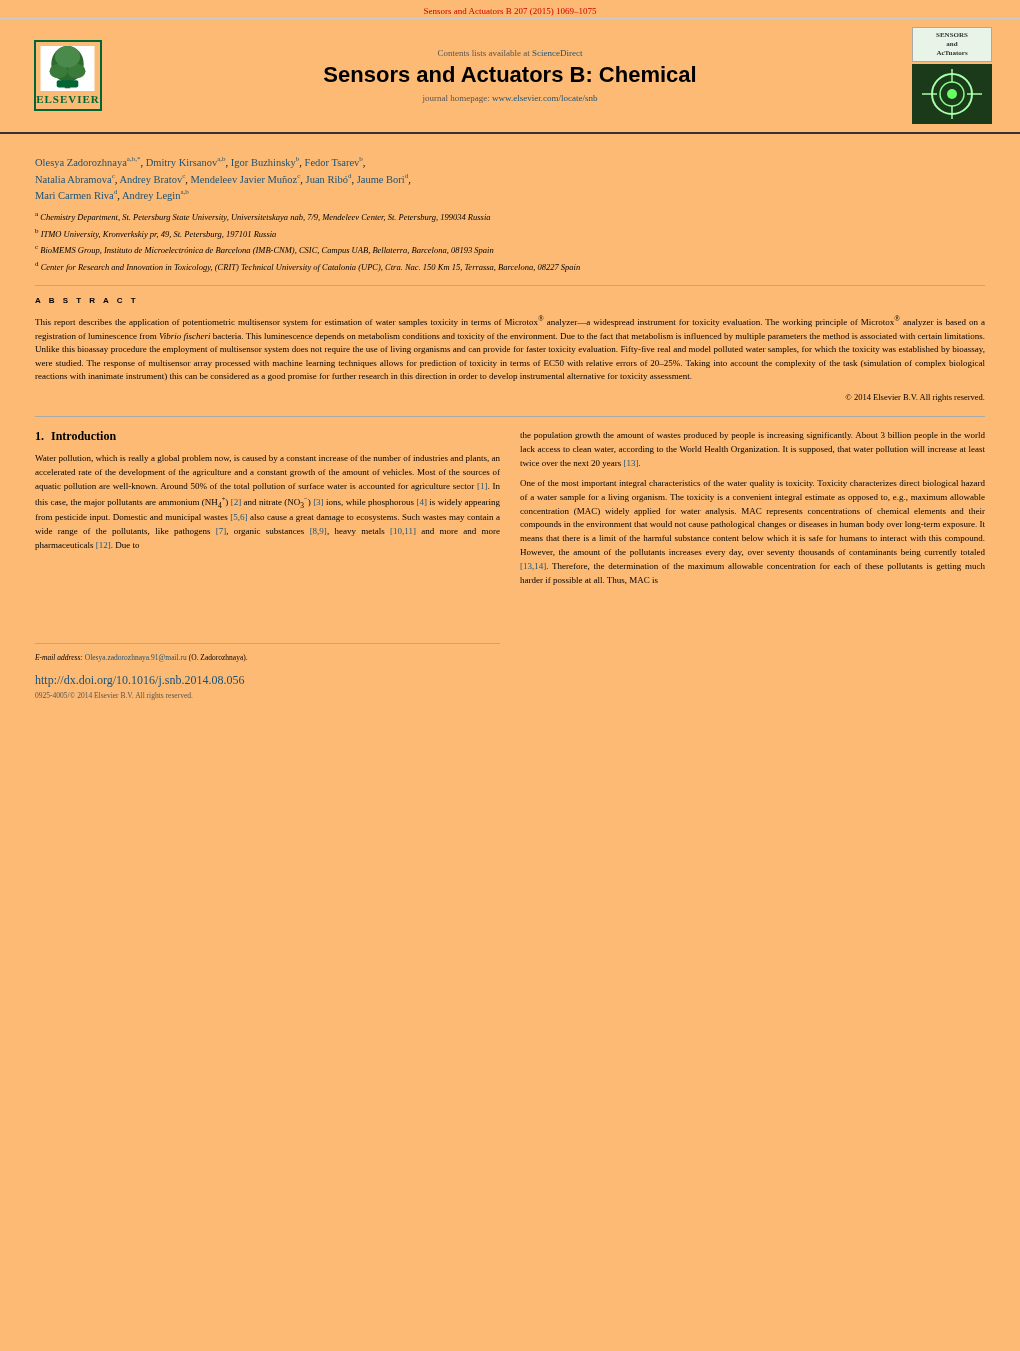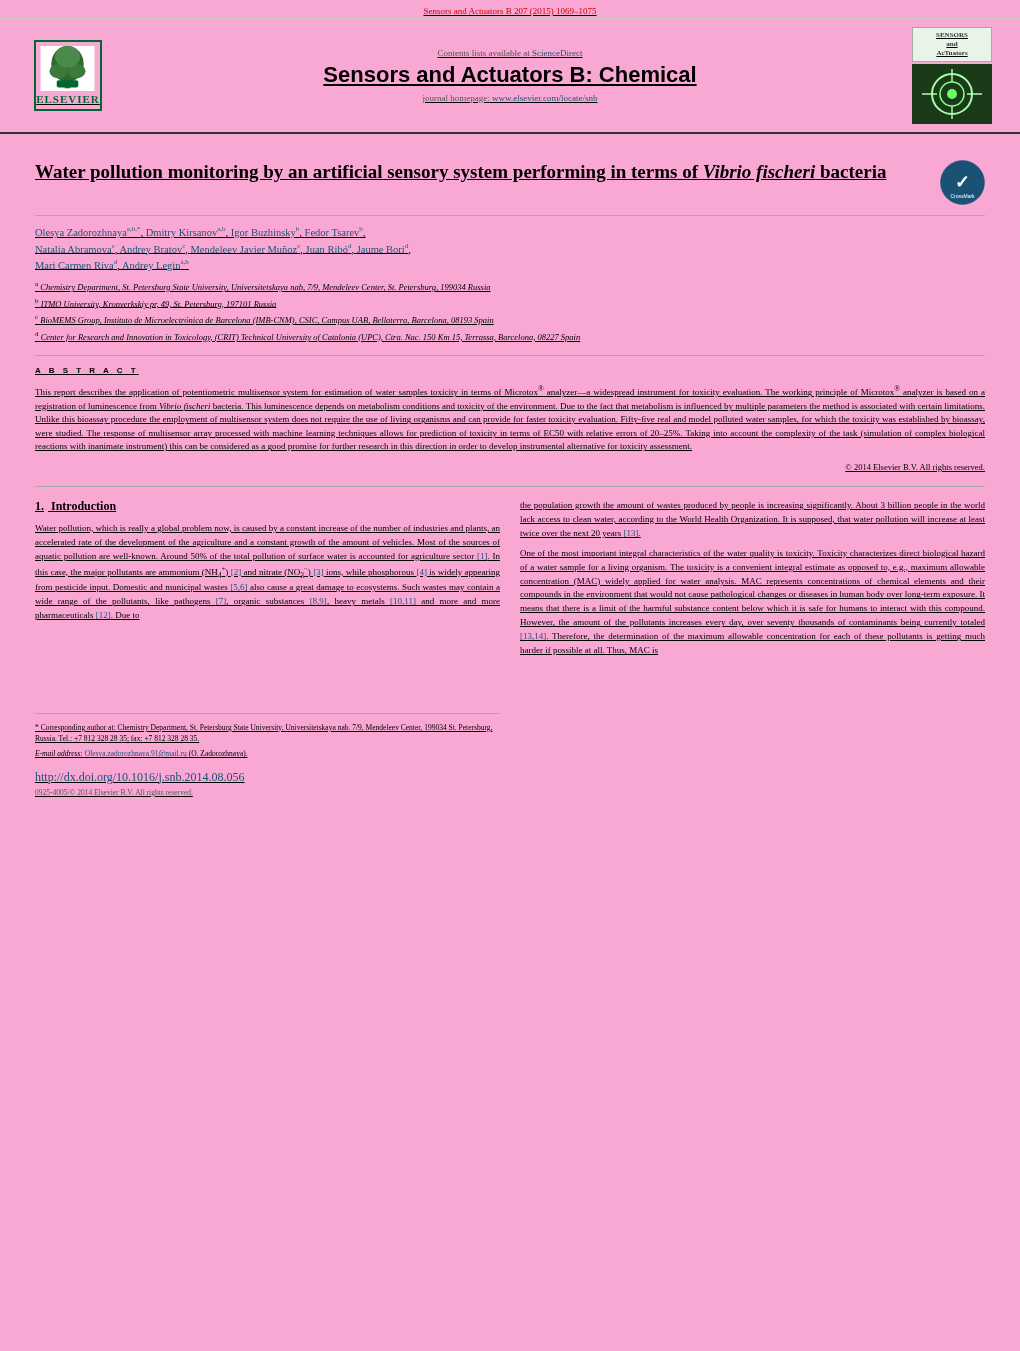--- a/index.html
+++ b/index.html
@@ -7,23 +7,22 @@
       font-family: 'Times New Roman', Times, serif;
       font-size: 10px;
       background: #fff;
       color: #000;
       width: 1020px;
       min-height: 1351px;
     }
     .page {
       width: 1020px;
       min-height: 1351px;
-      background: #f9a8d4;
+      background: #fdba74;
       padding: 0;
-      text-decoration: underline;
     }
     
     .top-bar {
       text-align: center;
       padding: 6px 0 2px 0;
       font-size: 9px;
       color: #c00;
       border-bottom: none;
     }
     .journal-header {
@@ -354,31 +353,20 @@
           <line x1="55" y1="30" x2="70" y2="30" stroke="#aaffaa" stroke-width="1.5"></line>
           <line x1="40" y1="5" x2="40" y2="18" stroke="#aaffaa" stroke-width="1.5"></line>
           <line x1="40" y1="42" x2="40" y2="55" stroke="#aaffaa" stroke-width="1.5"></line>
         </svg>
       </div>
     </div>
   </div>
 
   <div class="article-content">
 
-    <div class="article-title-section">
-      <div class="article-title">
-        <span>Water pollution monitoring by an artificial sensory system performing in terms of </span><em>Vibrio fischeri</em><span> bacteria</span>
-      </div>
-
-      <svg class="crossmark-badge" viewBox="0 0 45 45">
-        <circle cx="22.5" cy="22.5" r="22" fill="#1a5276" stroke="#1a5276" stroke-width="0.5"></circle>
-        <text x="22.5" y="28" text-anchor="middle" fill="white" font-size="18" font-weight="bold" font-family="Arial">✓</text>
-        <text x="22.5" y="38" text-anchor="middle" fill="white" font-size="5" font-family="Arial">CrossMark</text>
-      </svg>
-    </div>
 
     <div class="authors-line">
       <span class="author-name">Olesya Zadorozhnaya</span><sup>a,b,*</sup>,
       <span class="author-name">Dmitry Kirsanov</span><sup>a,b</sup>,
       <span class="author-name">Igor Buzhinsky</span><sup>b</sup>,
       <span class="author-name">Fedor Tsarev</span><sup>b</sup>,<br>
       <span class="author-name">Natalia Abramova</span><sup>c</sup>,
       <span class="author-name">Andrey Bratov</span><sup>c</sup>,
       <span class="author-name">Mendeleev Javier Muñoz</span><sup>c</sup>,
       <span class="author-name">Juan Ribó</span><sup>d</sup>,
@@ -413,23 +401,20 @@
           <div class="section-heading">
             <span class="section-number">1.</span>
             <span>Introduction</span>
           </div>
           <div class="body-text">
             Water pollution, which is really a global problem now, is caused by a constant increase of the number of industries and plants, an accelerated rate of the development of the agriculture and a constant growth of the amount of vehicles. Most of the sources of aquatic pollution are well-known. Around 50% of the total pollution of surface water is accounted for agriculture sector <a class="ref-link">[1]</a>. In this case, the major pollutants are ammonium (NH<sub>4</sub><sup>+</sup>) <a class="ref-link">[2]</a> and nitrate (NO<sub>3</sub><sup>−</sup>) <a class="ref-link">[3]</a> ions, while phosphorous <a class="ref-link">[4]</a> is widely appearing from pesticide input. Domestic and municipal wastes <a class="ref-link">[5,6]</a> also cause a great damage to ecosystems. Such wastes may contain a wide range of the pollutants, like pathogens <a class="ref-link">[7]</a>, organic substances <a class="ref-link">[8,9]</a>, heavy metals <a class="ref-link">[10,11]</a> and more and more pharmaceuticals <a class="ref-link">[12]</a>. Due to
           </div>
 
           <div class="article-footer" style="margin-top: 90px;">
             <div class="footnote">
-              * Corresponding author at: Chemistry Department, St. Petersburg State University, Universitetskaya nab. 7/9, Mendeleev Center, 199034 St. Petersburg, Russia. Tel.: +7 812 328 28 35; fax: +7 812 328 28 35.
-            </div>
-            <div class="footnote">
               <em>E-mail address:</em> <a class="ref-link">Olesya.zadorozhnaya.91@mail.ru</a> <span> (O. Zadorozhnaya).</span>
             </div>
             <div style="margin-top: 10px;">
               <a class="doi-link">http://dx.doi.org/10.1016/j.snb.2014.08.056</a>
             </div>
             <div class="issn-line">0925-4005/© 2014 Elsevier B.V. All rights reserved.</div>
           </div>
         </div>
 
         <div class="body-right">

